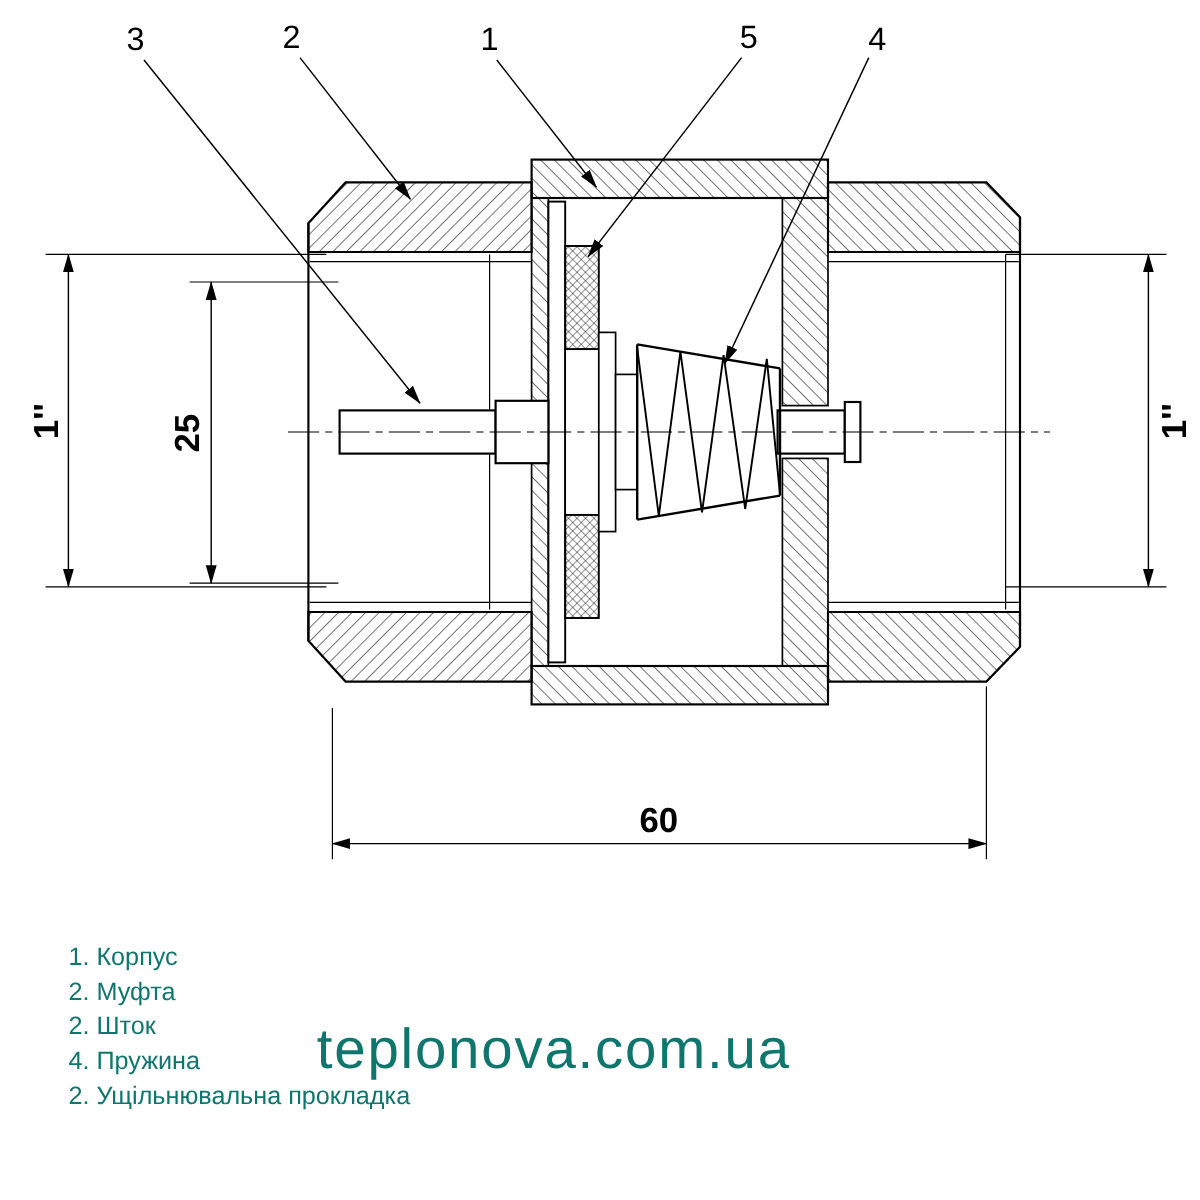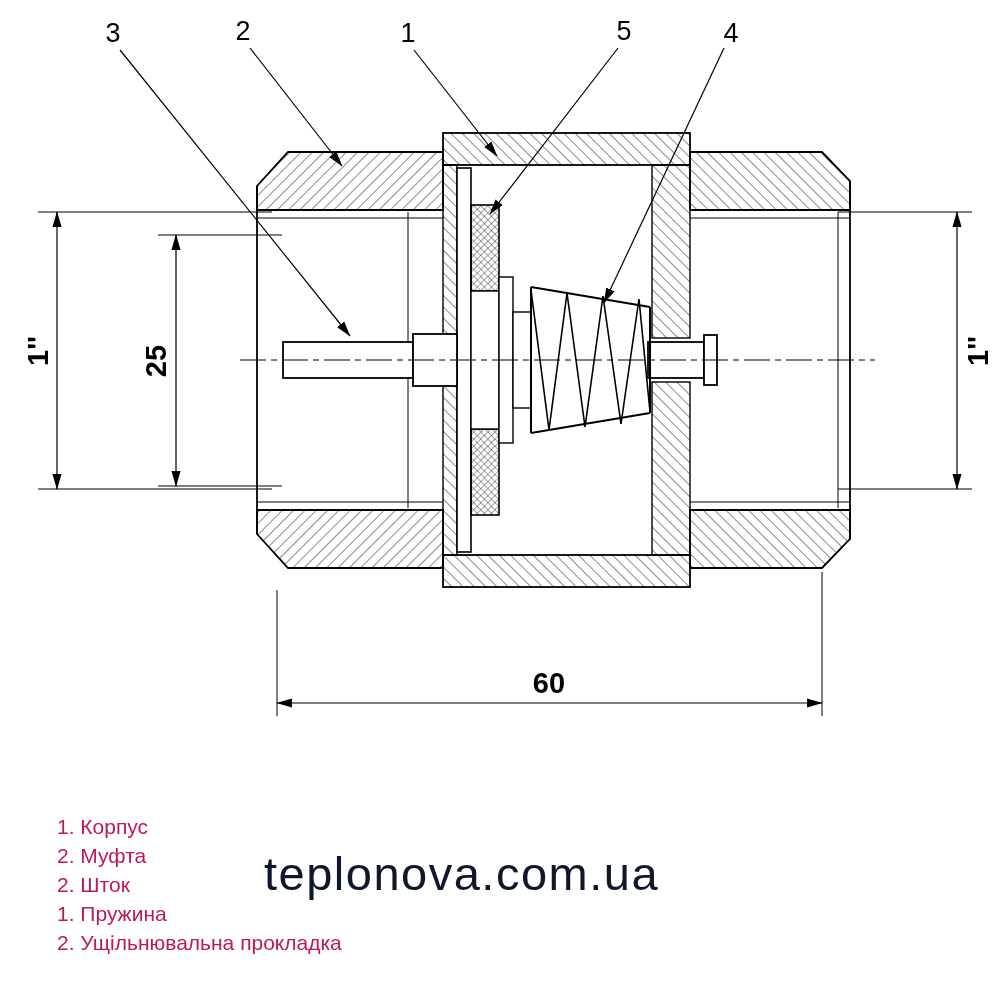--- a/index.html
+++ b/index.html
@@ -6,25 +6,25 @@
   .page {
     position:relative; width:1000px; height:1000px; background:#fff;
     font-family:"Liberation Sans", sans-serif; overflow:hidden;
   }
   .drawing { position:absolute; top:0; left:0; }
   svg text { fill:#000; }
   .dim-label { font-family:"Liberation Sans",sans-serif; font-size:29px; font-weight:600; }
   .callout-label { font-family:"Liberation Sans",sans-serif; font-size:27px; font-weight:500; }
   .legend {
     position:absolute; left:57px; top:783px;
-    font-size:21px; line-height:29px; color:#be185d;margin-top:29px;
+    font-size:21px; line-height:29px; color:#0f766e;
   }
   .watermark {
     position:absolute; left:264px; top:846px;
-    font-size:47px; color:#0f172a; letter-spacing:1.5px; white-space:nowrap;
+    font-size:47px; color:#0f766e; letter-spacing:1.5px; white-space:nowrap;
   }
 </style>
 </head>
 <body>
 
 <div class="page">
 
   <div class="drawing">
   <svg width="1000" height="760" viewBox="0 0 1000 760">
     <defs>
@@ -136,19 +136,19 @@
       <line x1="277" y1="703" x2="822" y2="703" stroke="#000" stroke-width="1.2" marker-start="url(#arr)" marker-end="url(#arr)"></line>
       <text class="dim-label" x="549" y="693" text-anchor="middle">60</text>
     </g>
   </svg>
   </div>
 
   <div class="legend">
     <div class="legend-item">1. Корпус</div>
     <div class="legend-item">2. Муфта</div>
     <div class="legend-item">2. Шток</div>
-    <div class="legend-item">1. Пружина</div>
+    <div class="legend-item">4. Пружина</div>
     <div class="legend-item">2. Ущільнювальна прокладка</div>
   </div>
 
   <div class="watermark">teplonova.com.ua</div>
 
 </div>
 
 </body></html>

